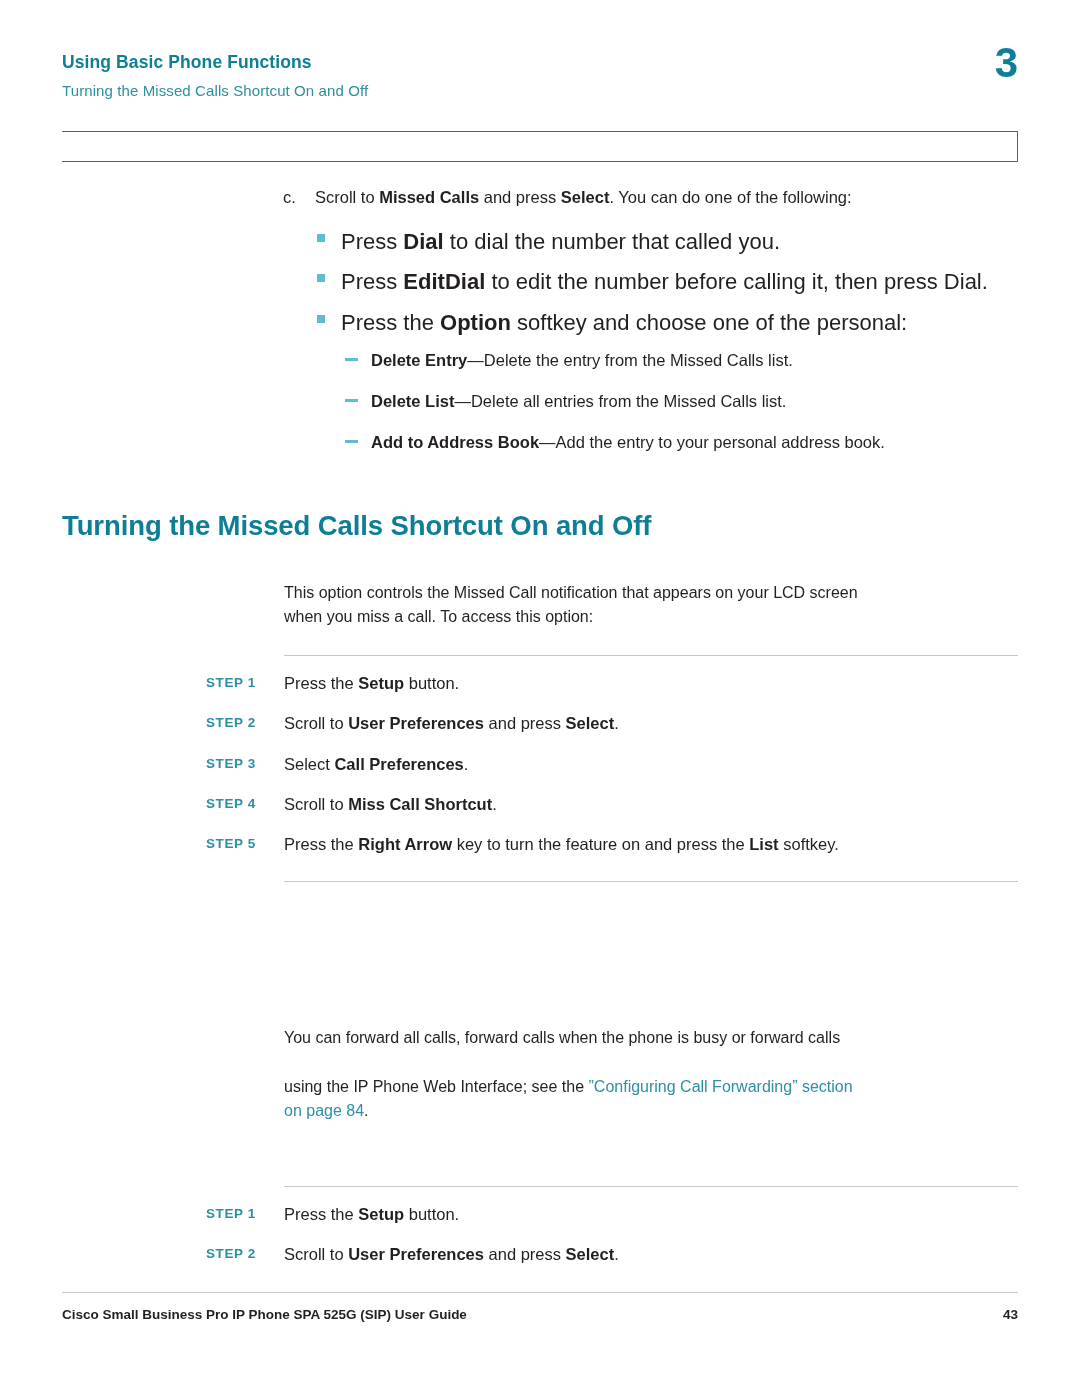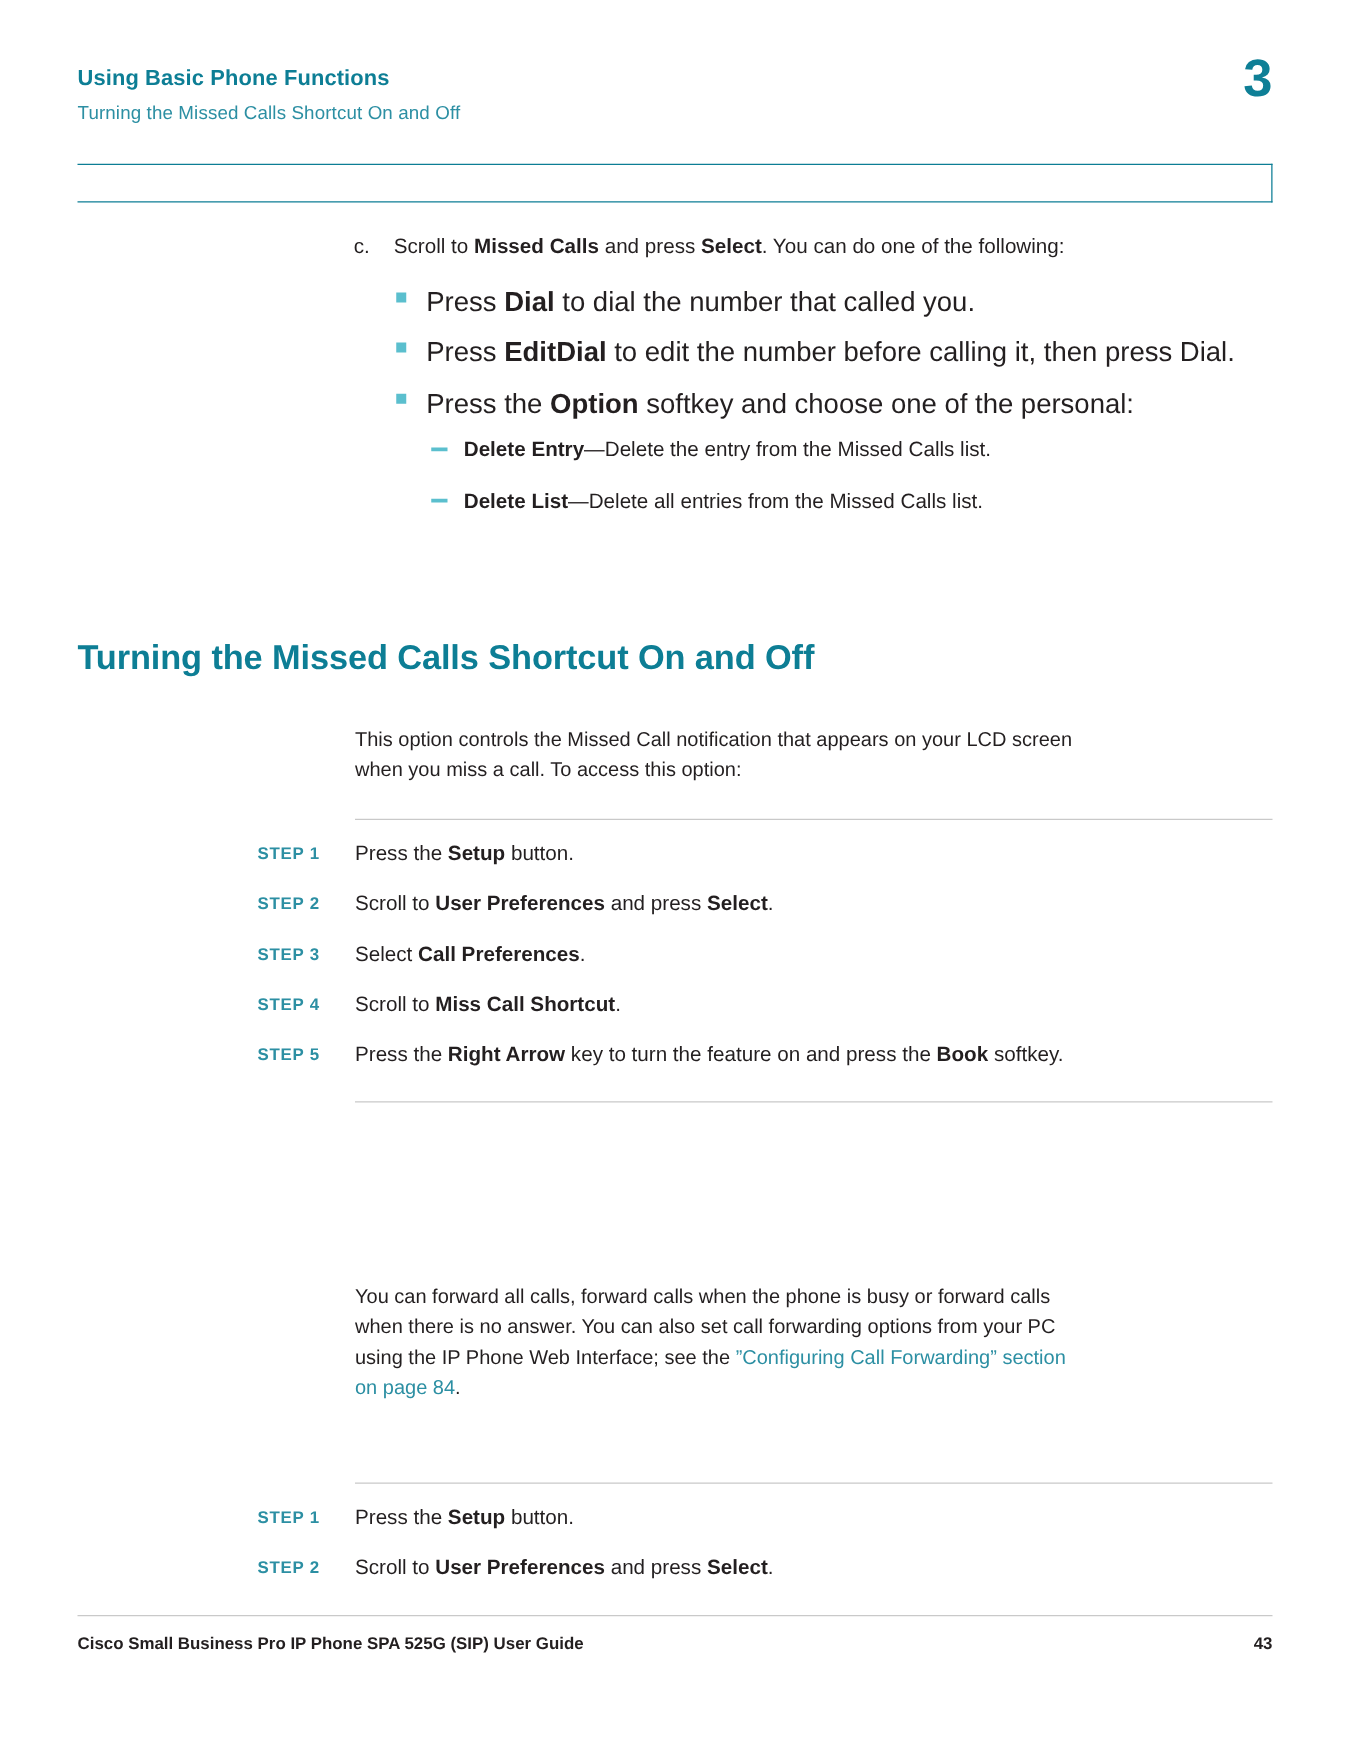--- a/index.html
+++ b/index.html
@@ -213,20 +213,24 @@
   </div>
 
   <div class="dash-item" style="left:345px; top:349px; width:680px;">
     <span class="dash"></span>
     <span class="text"><b>Delete Entry</b><span>—Delete the entry from the Missed Calls list.</span></span>
   </div>
   <div class="dash-item" style="left:345px; top:390px; width:680px;">
     <span class="dash"></span>
     <span class="text"><b>Delete List</b><span>—Delete all entries from the Missed Calls list.</span></span>
   </div>
+  <div class="dash-item" style="left:345px; top:431px; width:680px;">
+    <span class="dash"></span>
+    <span class="text"><b>Add to Address Book</b><span>—Add the entry to your personal address book.</span></span>
+  </div>
 
   <h1 class="section-title" style="left:62px; top:510px;">Turning the Missed Calls Shortcut On and Off</h1>
 
   <div class="para" style="left:284px; top:581px; width:740px;">
     <span>This option controls the Missed Call notification that appears on your LCD screen</span><br>
     <span>when you miss a call. To access this option:</span>
   </div>
 
   <div class="hrule" style="left:284px; top:655px; width:734px;"></div>
 
@@ -241,29 +245,29 @@
   <div class="step-row" style="left:206px; top:753px; width:812px;">
     <span class="step-label">STEP 3</span>
     <span class="step-text"><span>Select </span><b>Call Preferences</b><span>.</span></span>
   </div>
   <div class="step-row" style="left:206px; top:793px; width:812px;">
     <span class="step-label">STEP 4</span>
     <span class="step-text"><span>Scroll to </span><b>Miss Call Shortcut</b><span>.</span></span>
   </div>
   <div class="step-row" style="left:206px; top:833px; width:812px;">
     <span class="step-label">STEP 5</span>
-    <span class="step-text"><span>Press the </span><b>Right Arrow</b><span> key to turn the feature on and press the </span><b>Book</b><span> softkey.</span></span>
+    <span class="step-text"><span>Press the </span><b>Right Arrow</b><span> key to turn the feature on and press the </span><b>List</b><span> softkey.</span></span>
   </div>
 
   <div class="hrule" style="left:284px; top:881px; width:734px;"></div>
 
 
   <div class="para" style="left:284px; top:1026px; width:740px;">
     <span>You can forward all calls, forward calls when the phone is busy or forward calls</span><br>
-    <span>when there is no answer. You can also set call forwarding options from your PC</span><br>
+    <br>
     <span>using the IP Phone Web Interface; see the </span><span class="link">”Configuring Call Forwarding” section</span><br>
     <span class="link">on page 84</span><span>.</span>
   </div>
 
 
   <div class="hrule" style="left:284px; top:1186px; width:734px;"></div>
 
   <div class="step-row" style="left:206px; top:1203px; width:812px;">
     <span class="step-label">STEP 1</span>
     <span class="step-text"><span>Press the </span><b>Setup</b><span> button.</span></span>

